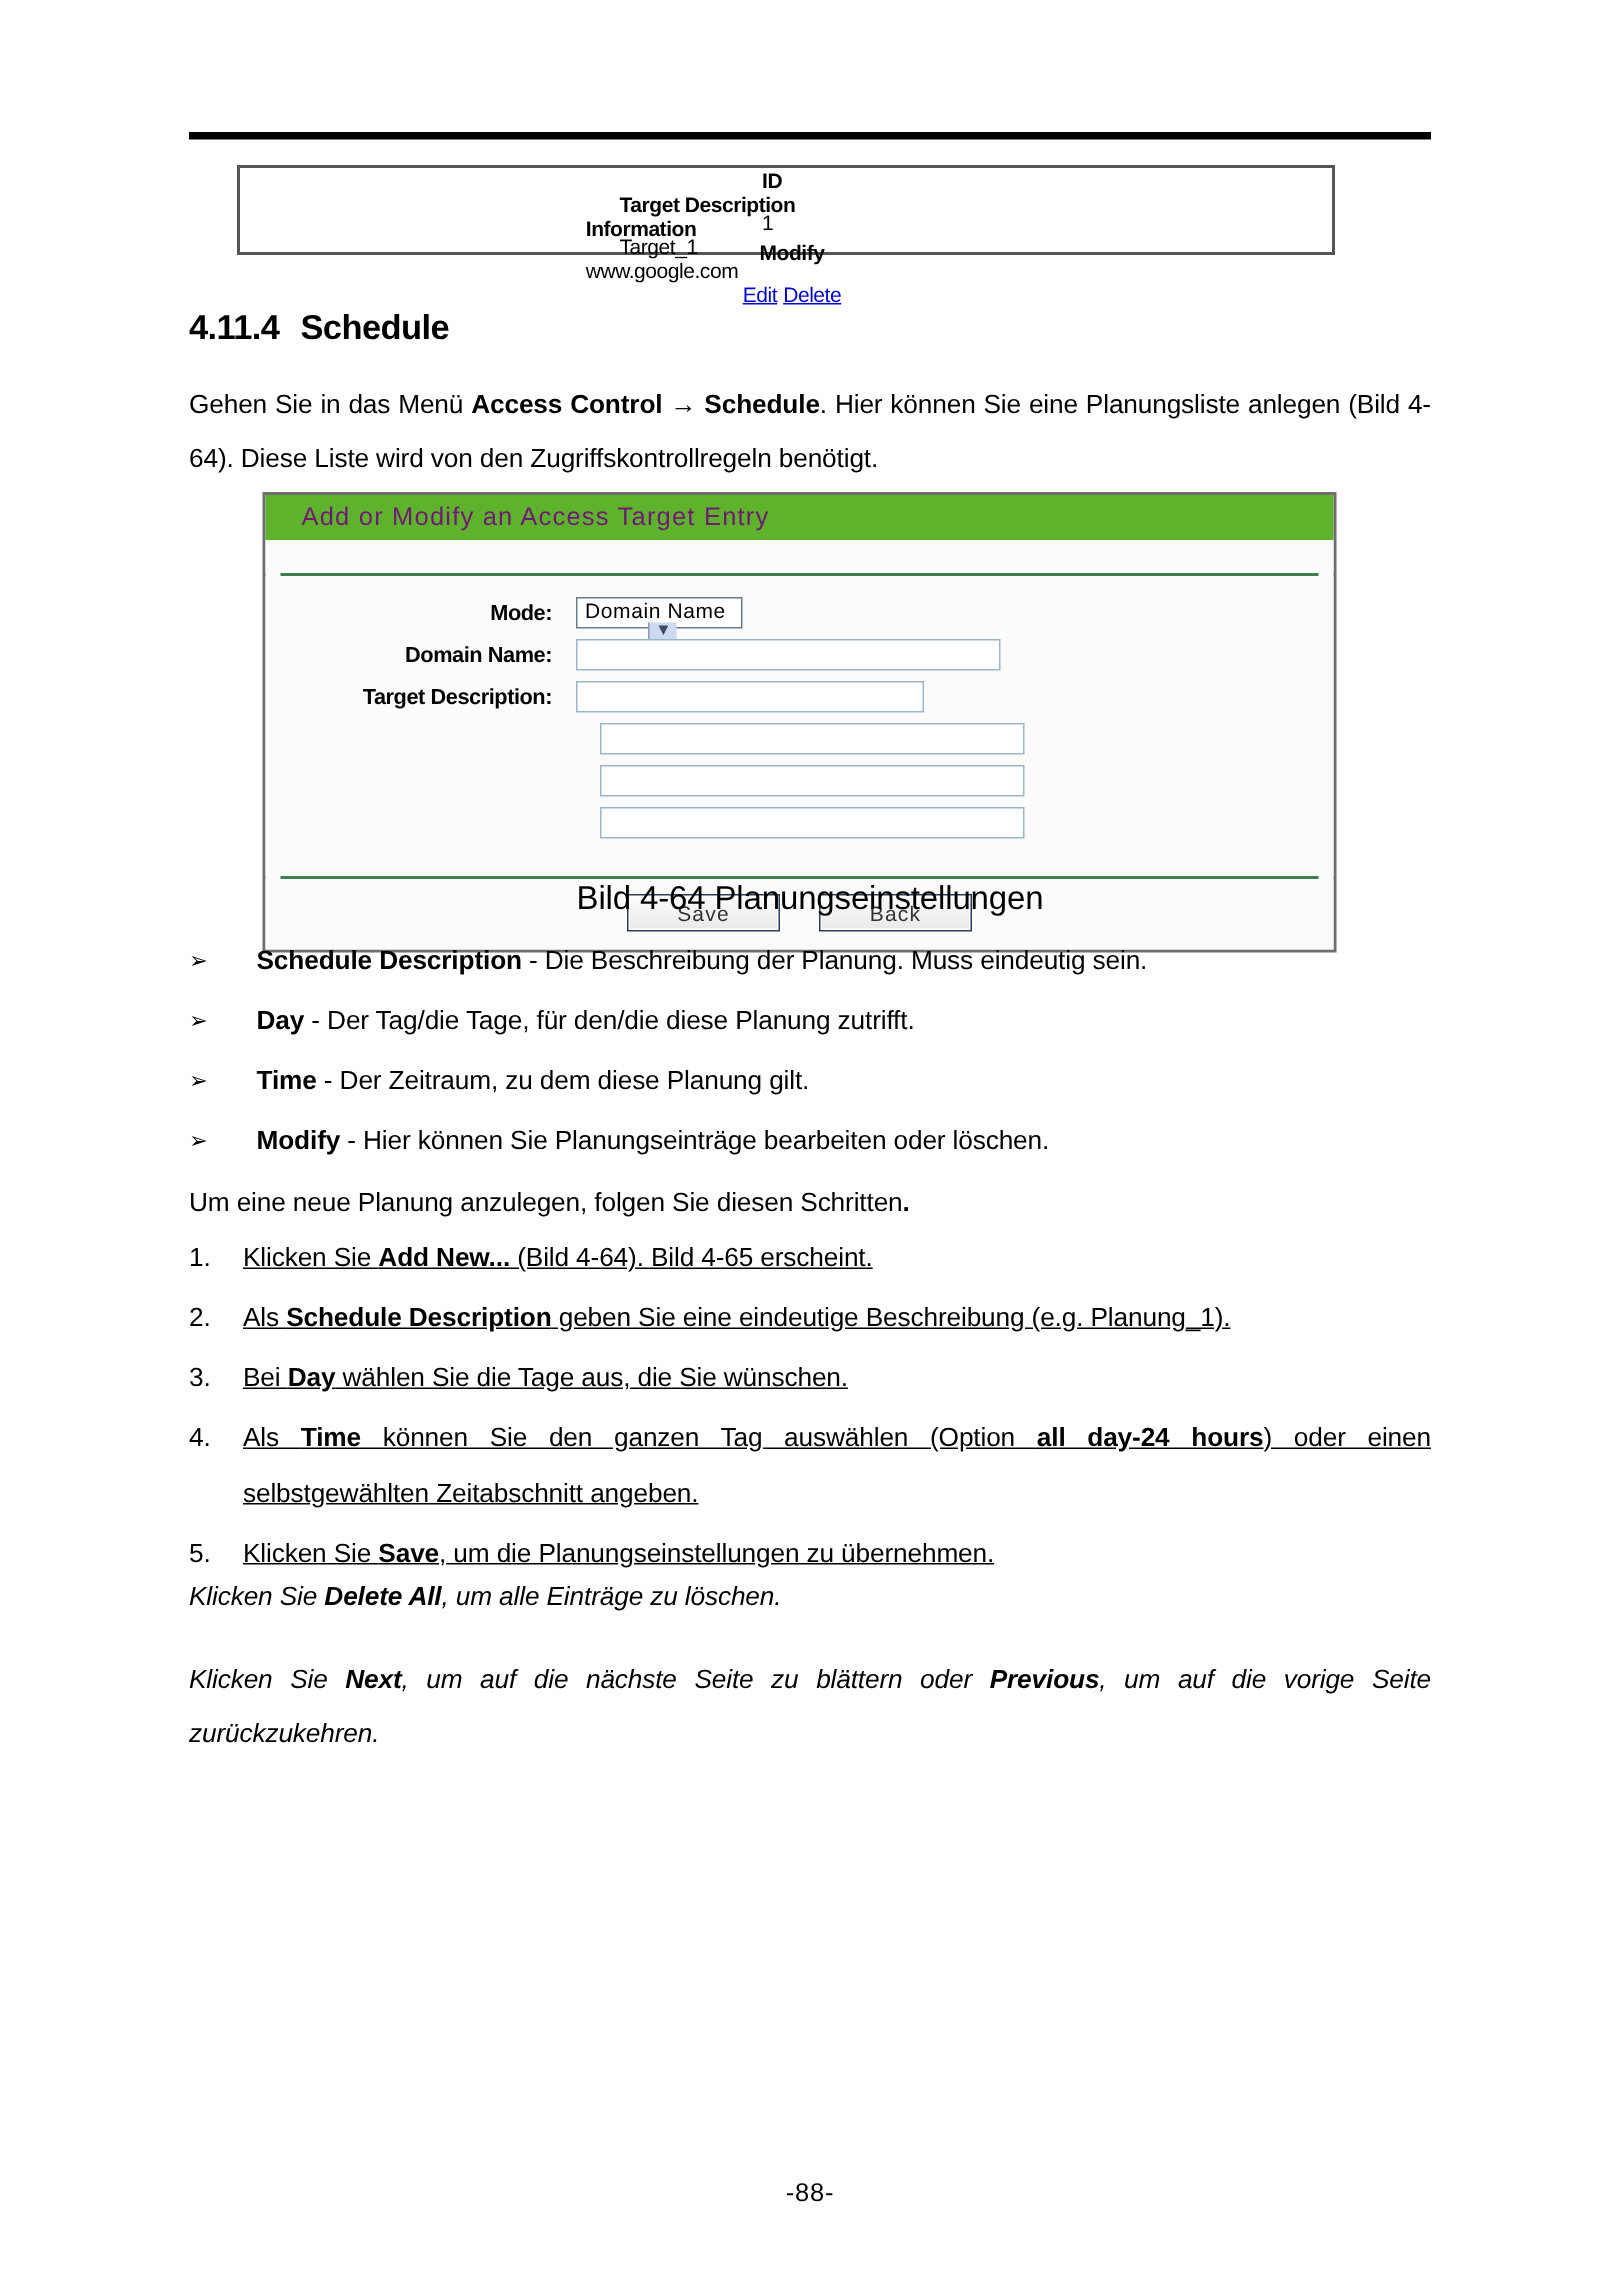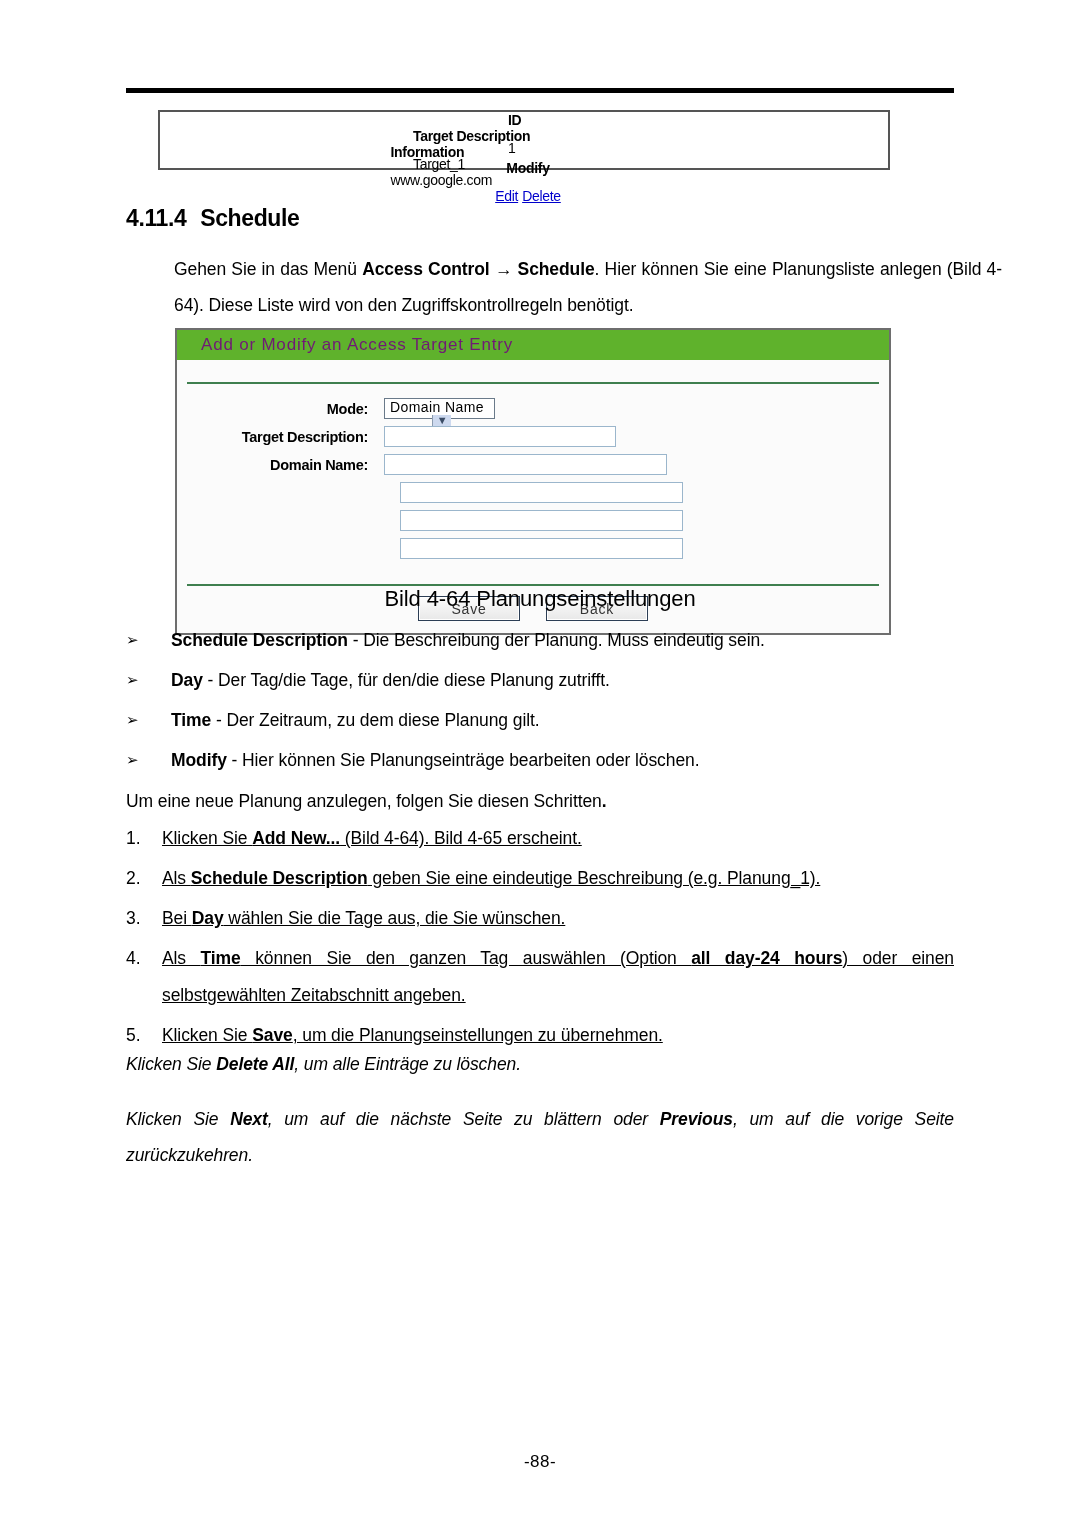--- a/index.html
+++ b/index.html
@@ -118,21 +118,20 @@
   
   .intro {
     position: absolute;
     left: 126px;
     top: 251px;
     width: 828px;
     font-size: 17.5px;
     line-height: 36px;
     text-align: justify;
     letter-spacing: -0.1px;
-    margin-left: 48px;
   }
 
   
   .router-panel {
     position: absolute;
     left: 175px;
     top: 328px;
     width: 716px;
     border: 2px solid #6e6e6e;
     background: #fbfbfb;
@@ -367,27 +366,27 @@
 
       <div class="rp-field">
         <div class="rp-label">Mode:</div>
         <div class="rp-select">
           <span class="sel-text">Domain Name</span>
           <span class="sel-arrow">▼</span>
         </div>
       </div>
 
       <div class="rp-field">
+        <div class="rp-label">Domain Name:</div>
+        <input class="rp-input w-long" type="text" value="" style="">
+      </div>
+
+      <div class="rp-field">
         <div class="rp-label">Target Description:</div>
         <input class="rp-input w-short" type="text" value="" style="">
-      </div>
-
-      <div class="rp-field">
-        <div class="rp-label">Domain Name:</div>
-        <input class="rp-input w-long" type="text" value="" style="">
       </div>
 
       <div class="rp-stack-row">
         <input class="rp-input w-long" type="text" value="" style="">
       </div>
       <div class="rp-stack-row">
         <input class="rp-input w-long" type="text" value="" style="">
       </div>
       <div class="rp-stack-row">
         <input class="rp-input w-long" type="text" value="" style="">

